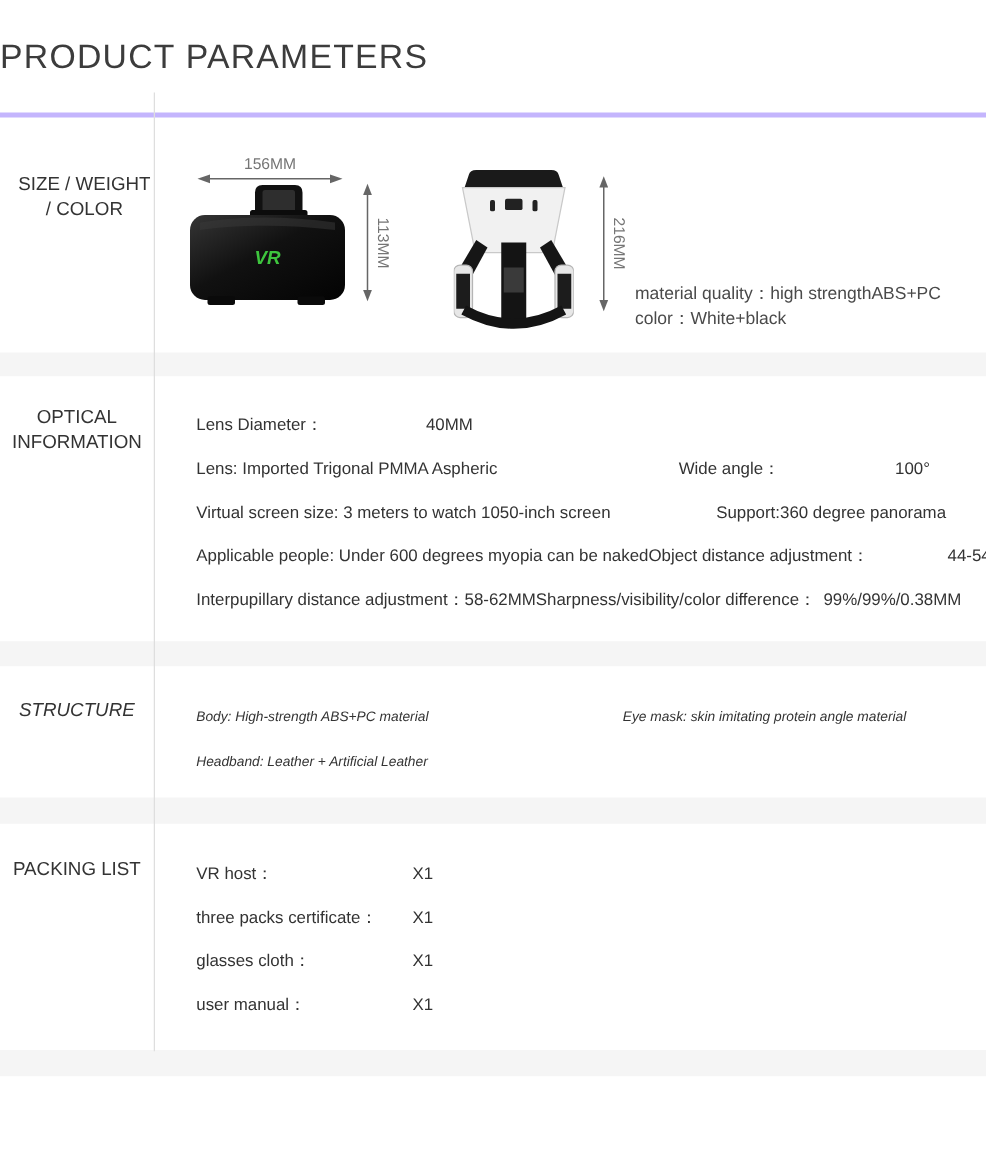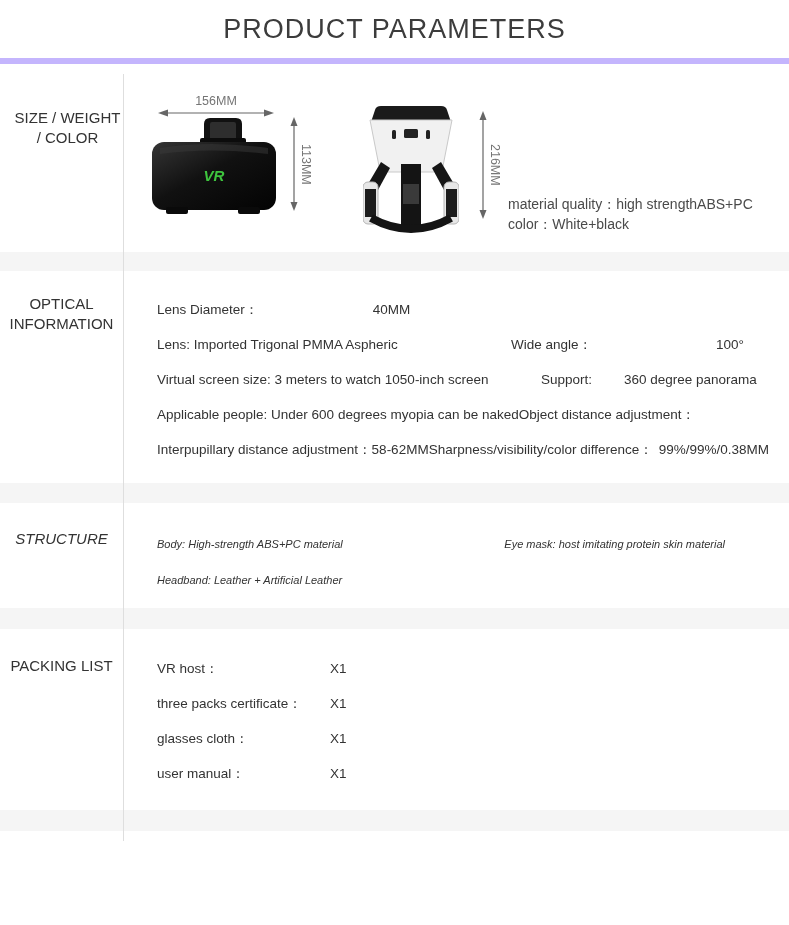--- a/index.html
+++ b/index.html
@@ -1,21 +1,21 @@
 <!DOCTYPE html>
 <html><head>
 <meta charset="utf-8">
 <style>
   * { margin:0; padding:0; box-sizing:border-box; }
   html,body { background:#fff; }
   body { font-family:"Liberation Sans","DejaVu Sans",sans-serif; color:#333; }
   .page { position:relative; width:789px; height:925px; margin:0 auto; background:#fff; overflow:hidden; }
 
   
-  .header { height:64px; border-bottom:6px solid #c4b5fd; display:flex; align-items:center; justify-content:center; }
+  .header { height:94px; border-bottom:4px solid #c4b5fd; display:flex; align-items:center; justify-content:flex-start; }
   .title { font-size:27px; font-weight:400; letter-spacing:1px; color:#3c3c3c; }
 
   
   .v-rule { position:absolute; left:123px; top:74px; width:1px; height:767px; background:#dedede; }
 
   
   .band { width:789px; background:#f5f5f5; }
   .band.b1 { height:19px; } .band.b2 { height:20px; } .band.b3 { height:21px; } .band.b4 { height:21px; }
 
   .section { position:relative; width:789px; }
@@ -27,21 +27,21 @@
   .abs { position:absolute; }
   .dim-h { font-size:12.5px; color:#757575; text-align:center; }
   .dim-v { font-size:12.5px; color:#757575; writing-mode:vertical-rl; display:flex; align-items:center; justify-content:center; }
   .mat { font-size:14px; line-height:20px; color:#4a4a4a; }
 
   
   .s2 { height:212px; }
   .s2 .sec-label { top:23px; }
   .opt-rows { margin:0 45px 0 157px; padding-top:21px; font-size:13.5px; }
   .opt-row { height:35px; line-height:35px; display:flex; justify-content:space-between; white-space:nowrap; }
-  .opt-right { display:flex;gap:32px; }
+  .opt-right { display:flex; }
   .opt-value { width:120px; text-align:right; }
   .opt-pair .gap { display:inline-block; width:6px; }
 
   
   .s3 { height:105px;font-style:italic; }
   .s3 .sec-label { top:26px; }
   .str-rows { margin:0 64px 0 157px; padding-top:23px; font-size:11px; }
   .str-row { height:36px; line-height:36px; display:flex; justify-content:space-between; white-space:nowrap; }
 
   
@@ -183,21 +183,21 @@
     </div>
   </div>
 
   <div class="band b2"></div>
 
   <div class="section s3">
     <div class="sec-label">STRUCTURE</div>
     <div class="str-rows">
       <div class="str-row">
         <span>Body: High-strength ABS+PC material</span>
-        <span>Eye mask: host imitating protein skin material</span>
+        <span>Eye mask: skin imitating protein angle material</span>
       </div>
       <div class="str-row">
         <span>Headband: Leather + Artificial Leather</span>
       </div>
     </div>
   </div>
 
   <div class="band b3"></div>
 
   <div class="section s4">

